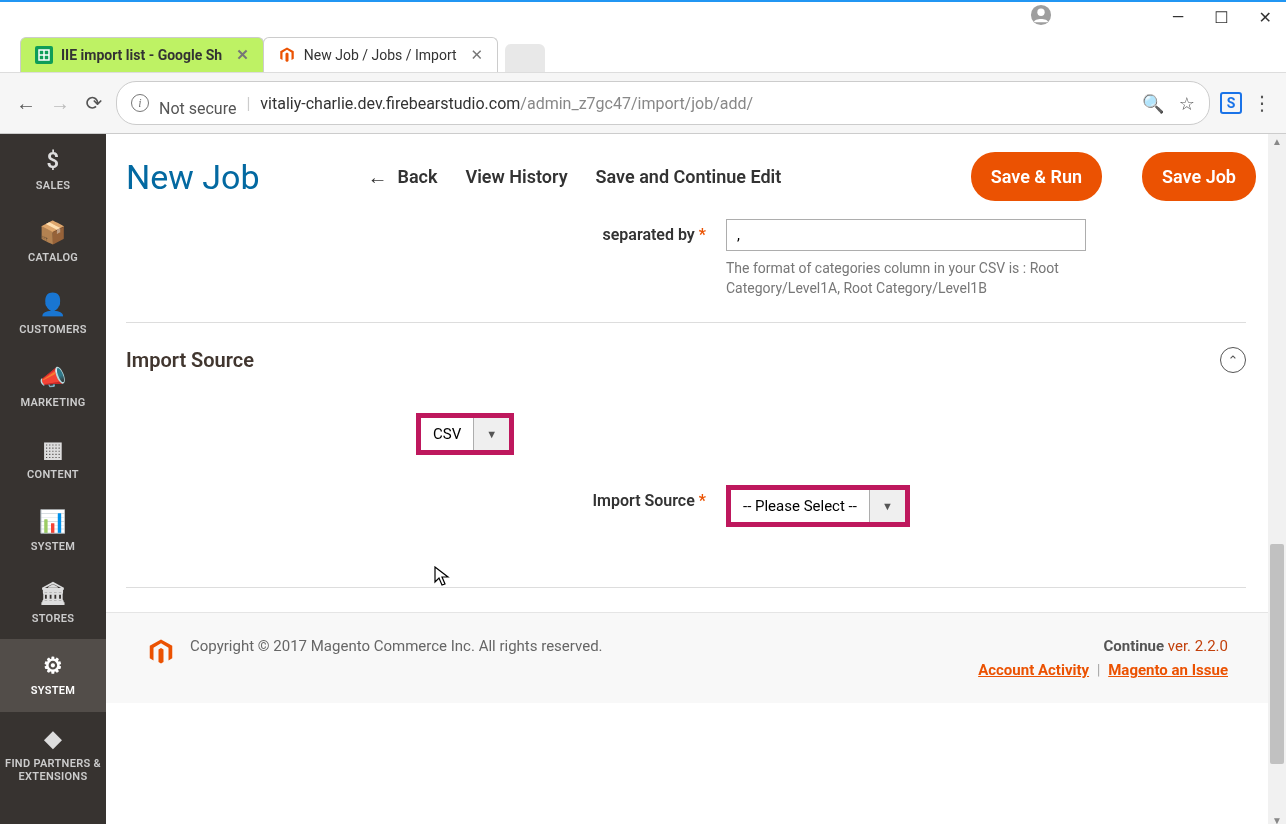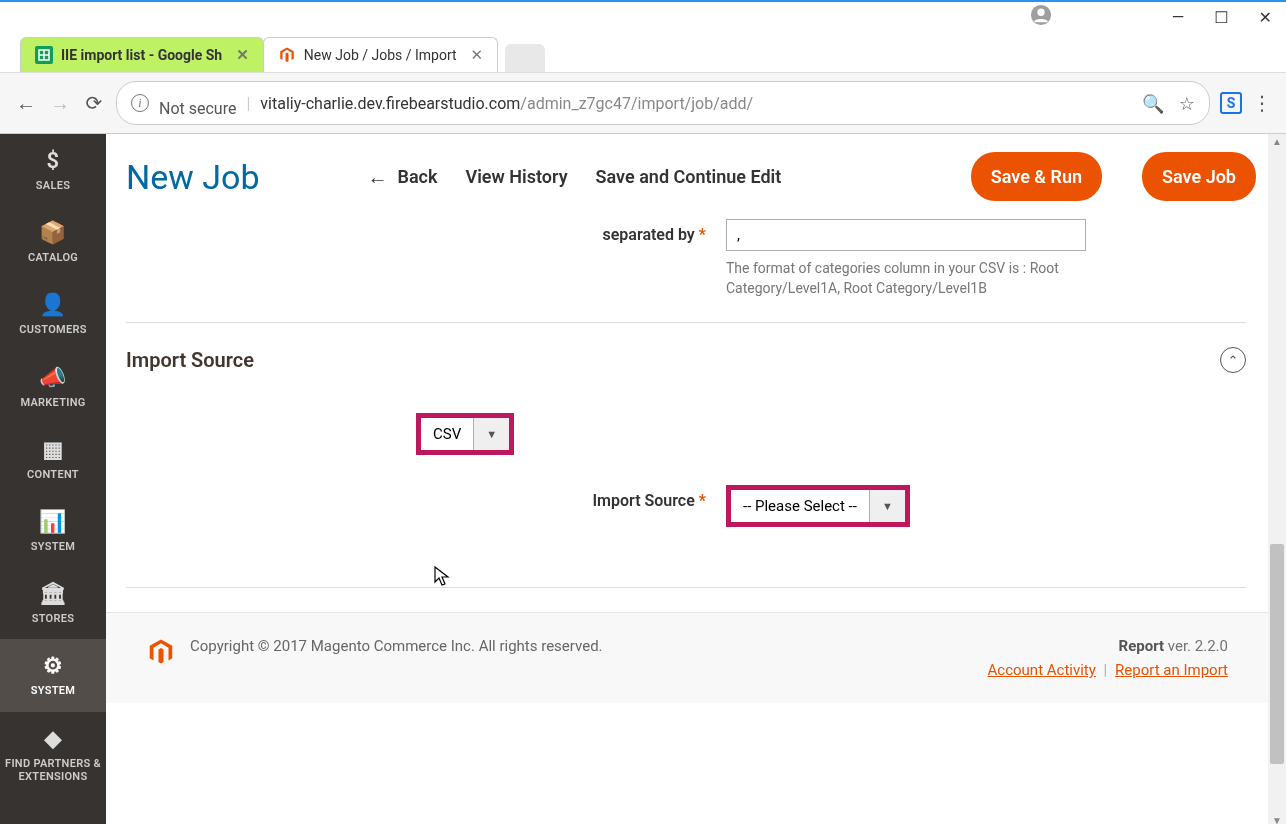--- a/index.html
+++ b/index.html
@@ -70,22 +70,22 @@
 .section-divider { border-top: 1px solid #ddd; margin: 24px 0 24px -290px; }
 .section-header { display: flex; align-items: center; margin-left: -290px; margin-bottom: 40px; }
 .section-title { font-size: 20px; font-weight: 600; color: #41362f; }
 .section-toggle { margin-left: auto; width: 26px; height: 26px; border: 1.5px solid #555; border-radius: 50%; display: flex; align-items: center; justify-content: center; font-size: 13px; color: #555; }
 
 .footer { border-top: 1px solid #e5e5e5; background: #f8f8f8; padding: 24px 40px; display: flex; align-items: flex-start; margin-left: 0; margin-right: 18px; }
 .footer .m-logo { width: 30px; height: 30px; margin-right: 14px; }
 .footer .copy { color: #666; font-size: 15px; }
 .footer .right { margin-left: auto; text-align: right; font-size: 15px; }
 .footer .right .brand { font-weight: 700; color: #555; }
-.footer .right .ver { color: #737373; }
-.footer .right a { color: #eb5202; text-decoration: underline; }
+.footer .right .ver { color: #c2410c; }
+.footer .right a { color: #eb5202; text-decoration: underline; font-weight: bold; }
 .footer .right .pipe { color: #aaa; margin: 0 4px; }
 
 .cursor { position: absolute; left: 328px; top: 432px; pointer-events: none; }
 </style>
 </head>
 <body>
 
 <div class="browser-chrome">
   <div class="window-controls">
     <span class="user-icon">
@@ -237,25 +237,25 @@
     </div>
 
     <div class="footer">
       <span class="m-logo">
         <svg width="30" height="30" viewBox="0 0 24 24">
             <path fill="#eb5202" d="M12 2 3 7v10l3 1.7V8.5L12 5l6 3.5v10.2l3-1.7V7L12 2zm-2 8v10l2 1.2 2-1.2V10l-2-1.2L10 10z"></path>
           </svg>
       </span>
       <span class="copy">Copyright © 2017 Magento Commerce Inc. All rights reserved.</span>
       <div class="right">
-        <div><span class="brand">Report</span><span class="ver"> ver. 2.2.0</span></div>
+        <div><span class="brand">Continue</span><span class="ver"> ver. 2.2.0</span></div>
         <div style="margin-top:6px">
           <a>Account Activity</a>
           <span class="pipe">|</span>
-          <a>Report an Import</a>
+          <a>Magento an Issue</a>
         </div>
       </div>
     </div>
 
     <svg class="cursor" width="18" height="22">
         <path d="M1 1 L1 16 L5 12 L8 19 L11 18 L8 11 L14 11 Z" fill="#fff" stroke="#000" stroke-width="1.2"></path>
       </svg>
 
     <div class="scrollbar">
       <div class="arr up">▲</div>

